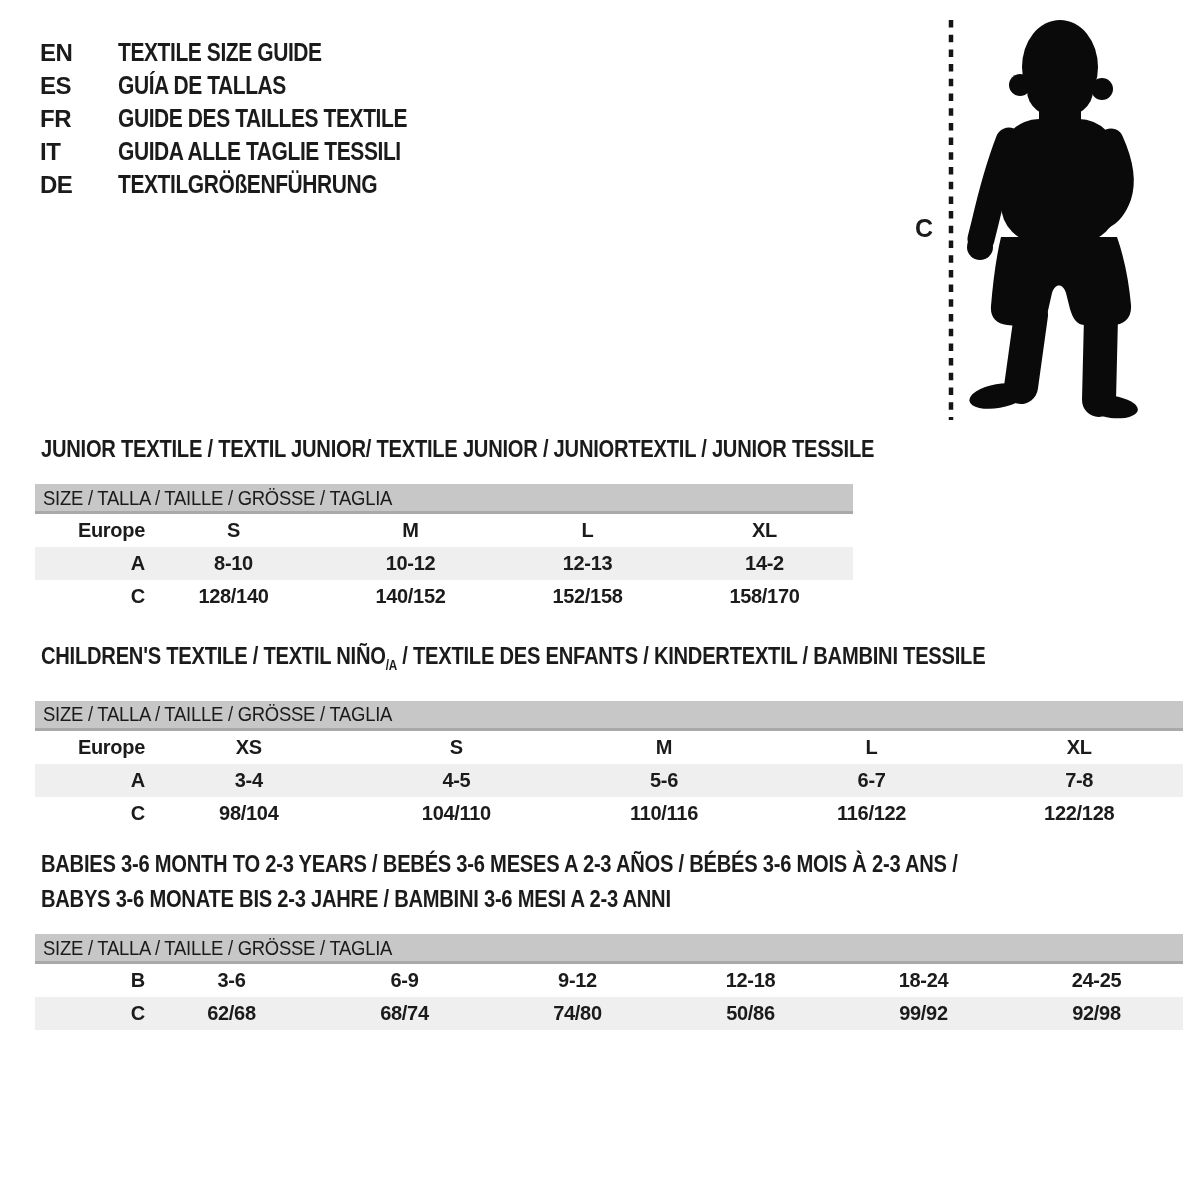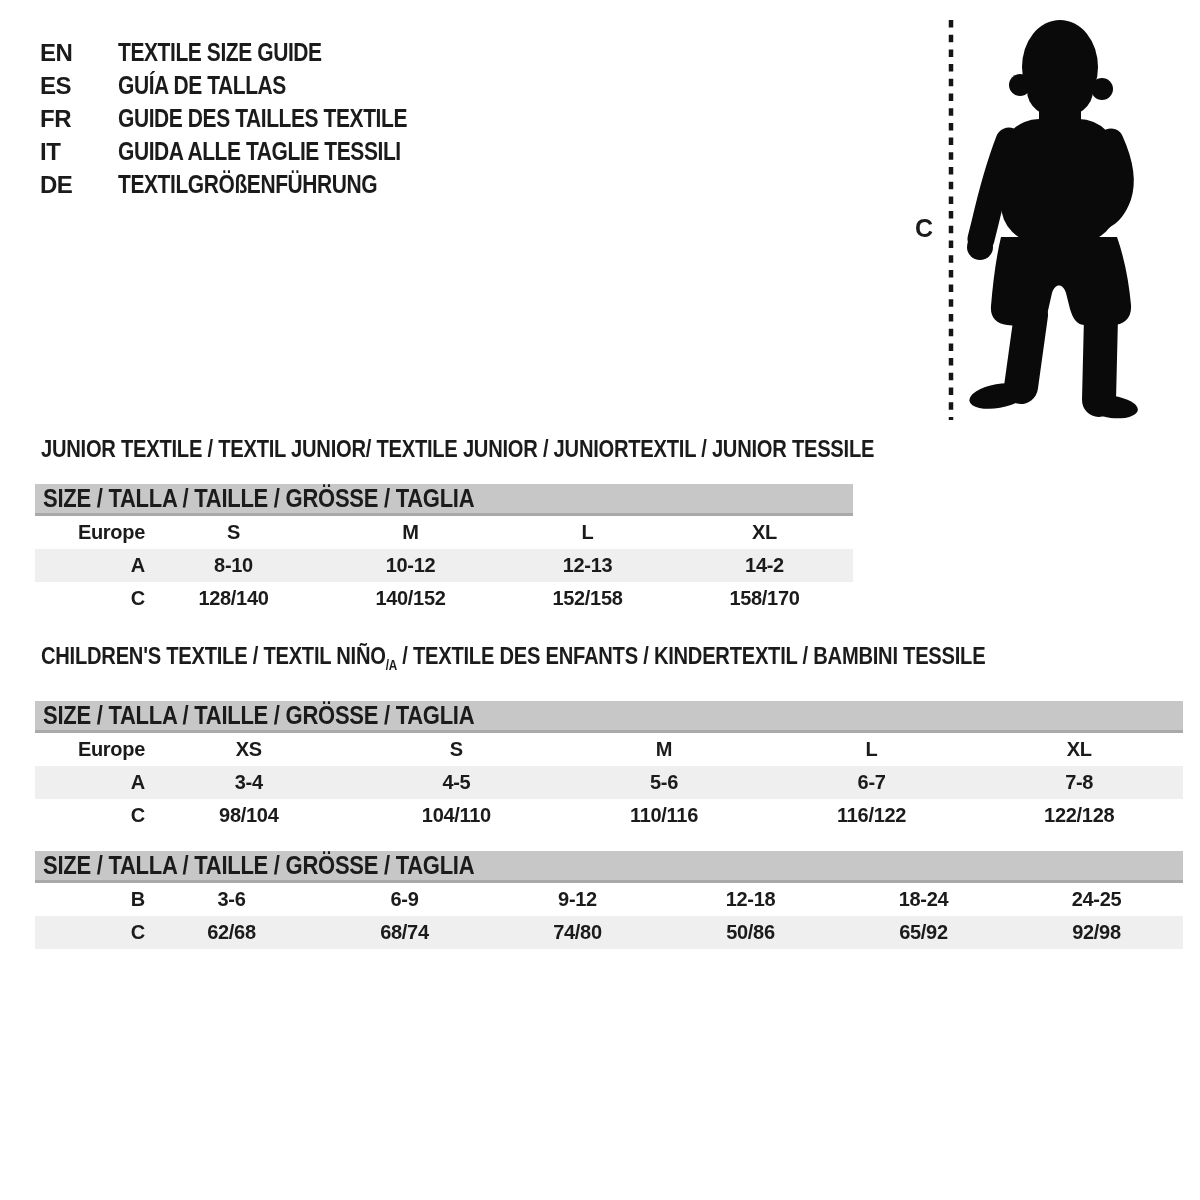--- a/index.html
+++ b/index.html
@@ -25,21 +25,21 @@
   .sec-children{top:643px;width:1148px;}
   .sec-babies{top:851px;width:1148px;}
   .section-title{margin:0 0 23px 0;padding-left:6px;}
   .title-line{font-size:24px;line-height:25px;letter-spacing:-0.3px;transform:scaleX(0.84);transform-origin:0 50%;white-space:nowrap;}
   .title-line + .title-line{margin-top:10px;}
   .title-line sub{font-size:14px;}
   table.size-table{width:100%;border-collapse:collapse;table-layout:fixed;}
   .size-table th{
     background:var(--table_header_bg,#c7c7c7);
     border-bottom:3px solid var(--table_header_border,#a9a9a9);
-    height:27px;text-align:left;padding:0 0 0 8px;font-size:25px;font-weight:700;
+    height:27px;text-align:left;padding:0 0 0 8px;font-size:21px;font-weight:400;
   }
   .size-table th .hdr-inner{display:inline-block;transform:scaleX(0.88);transform-origin:0 50%;letter-spacing:-0.3px;white-space:nowrap;}
   .size-table td{height:33px;text-align:center;font-size:20px;letter-spacing:-0.3px;padding:0;}
   .size-table td.row-label{text-align:right;padding-left:8px;}
   .size-table tbody tr:nth-child(even){background:var(--row_alt_bg,#efefef);}
   
   .footnotes{position:absolute;left:40px;top:1070px;}
   .footnote{font-size:23px;line-height:35px;letter-spacing:-0.3px;transform:scaleX(0.85);transform-origin:0 50%;white-space:nowrap;}
 </style>
 </head>
@@ -194,20 +194,24 @@
             <td>104/110</td>
             <td>110/116</td>
             <td>116/122</td>
             <td>122/128</td>
           </tr>
         </tbody>
       </table>
   </section>
 
   <section class="section sec-babies">
+    <div class="section-title">
+        <div class="title-line"><span class="seg">BABIES 3-6 MONTH TO 2-3 YEARS / BEBÉS 3-6 MESES A 2-3 AÑOS / BÉBÉS 3-6 MOIS À 2-3 ANS /</span></div>
+        <div class="title-line"><span class="seg">BABYS 3-6 MONATE BIS 2-3 JAHRE / BAMBINI 3-6 MESI A 2-3 ANNI</span></div>
+      </div>
     <table class="size-table">
         <colgroup>
           <col style="width: 110px;">
           <col>
           <col>
           <col>
           <col>
           <col>
           <col>
         </colgroup>
@@ -225,21 +229,21 @@
             <td>12-18</td>
             <td>18-24</td>
             <td>24-25</td>
           </tr>
           <tr>
             <td class="row-label">C</td>
             <td>62/68</td>
             <td>68/74</td>
             <td>74/80</td>
             <td>50/86</td>
-            <td>65/92</td>
+            <td>99/92</td>
             <td>92/98</td>
           </tr>
         </tbody>
       </table>
   </section>
 
 
 </div>
 
 </body></html>

